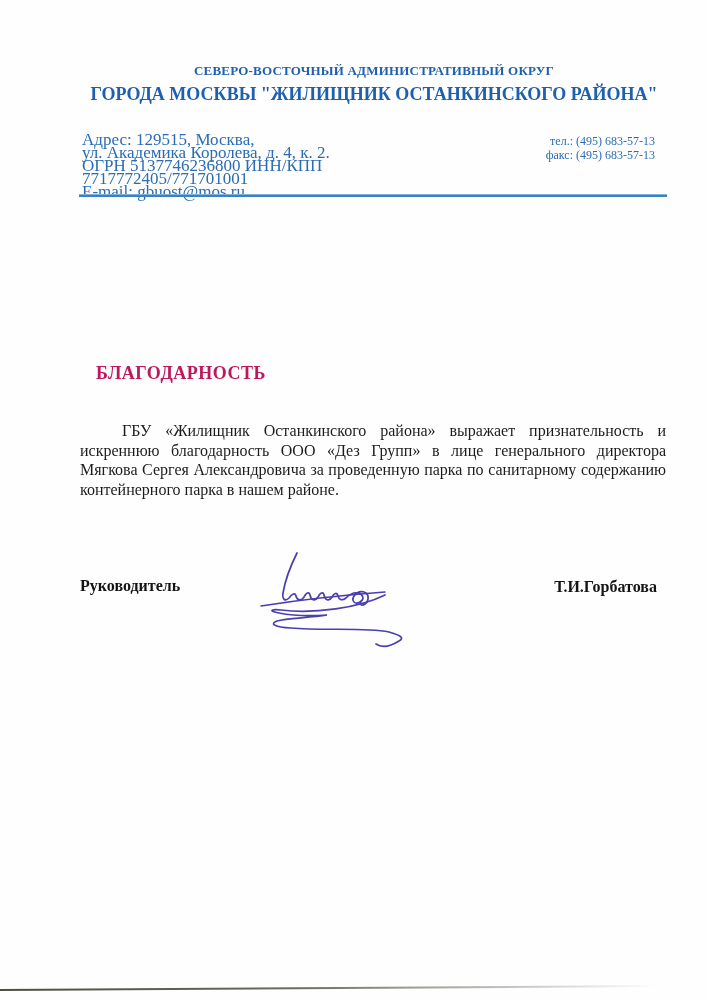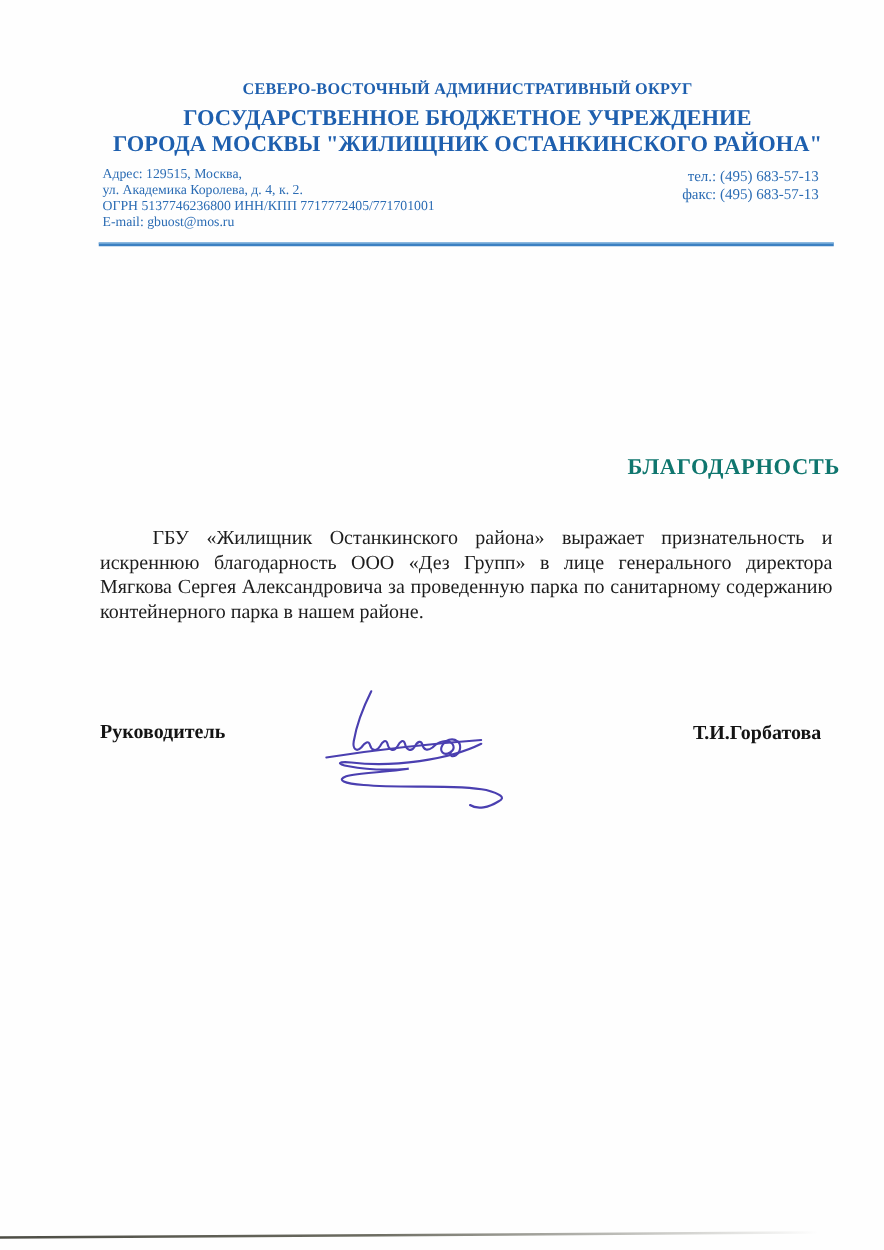--- a/index.html
+++ b/index.html
@@ -27,42 +27,42 @@
     text-align: center;
     color: #1e5fae;
     font-weight: bold;
     font-size: 18px;
     line-height: 21px;
   }
   .address {
     position: absolute;
     top: 133px; left: 82px; width: 330px;
     color: #2b6cb4;
-    font-size: 11px;
+    font-size: 17px;
     line-height: 13px;
   }
   .phones {
     position: absolute;
     top: 135px; left: 433px; width: 222px;
     text-align: right;
     color: #2b6cb4;
     font-size: 12px;
     line-height: 13.5px;
   }
   .rule {
     position: absolute;
     top: 194px; left: 79px; width: 588px; height: 3px;
     background: #3c80c2;
     border-top: 1px solid #7fb2dd;
   }
   .doc-title {
     position: absolute;
-    top: 363px; left: 84px; width: 588px;
-    text-align: right;
-    color: #0f766e;
+    top: 363px; left: 96px; width: 588px;
+    text-align: left;
+    color: #be185d;
     font-weight: bold;
     font-size: 18px;
     letter-spacing: 0.5px;
   }
   .body-text {
     position: absolute;
     top: 421px; left: 80px; width: 586px;
     color: #1c1c1c;
     font-size: 16px;
     line-height: 19.6px;
@@ -97,21 +97,20 @@
   }
 </style>
 </head>
 <body>
 
 <div class="page">
 
   <div class="district">СЕВЕРО-ВОСТОЧНЫЙ АДМИНИСТРАТИВНЫЙ ОКРУГ</div>
 
   <div class="org">
-    <div>ГОСУДАРСТВЕННОЕ БЮДЖЕТНОЕ УЧРЕЖДЕНИЕ</div>
     <div>ГОРОДА МОСКВЫ "ЖИЛИЩНИК ОСТАНКИНСКОГО РАЙОНА"</div>
   </div>
 
   <div class="address">
     <div>Адрес: 129515, Москва,</div>
     <div>ул. Академика Королева, д. 4, к. 2.</div>
     <div>ОГРН 5137746236800  ИНН/КПП 7717772405/771701001</div>
     <div>E-mail: gbuost@mos.ru</div>
   </div>
 

